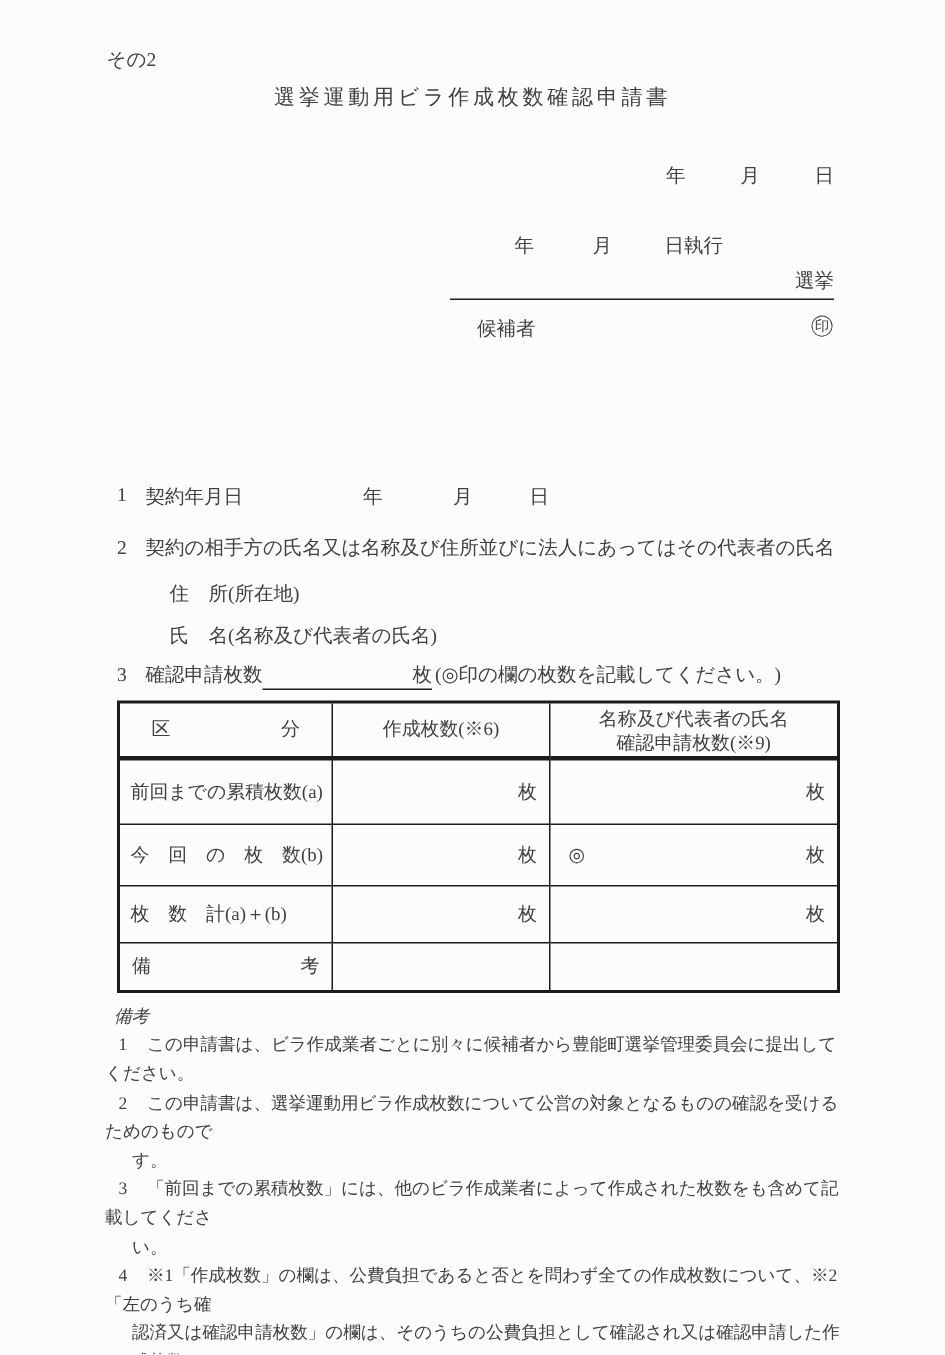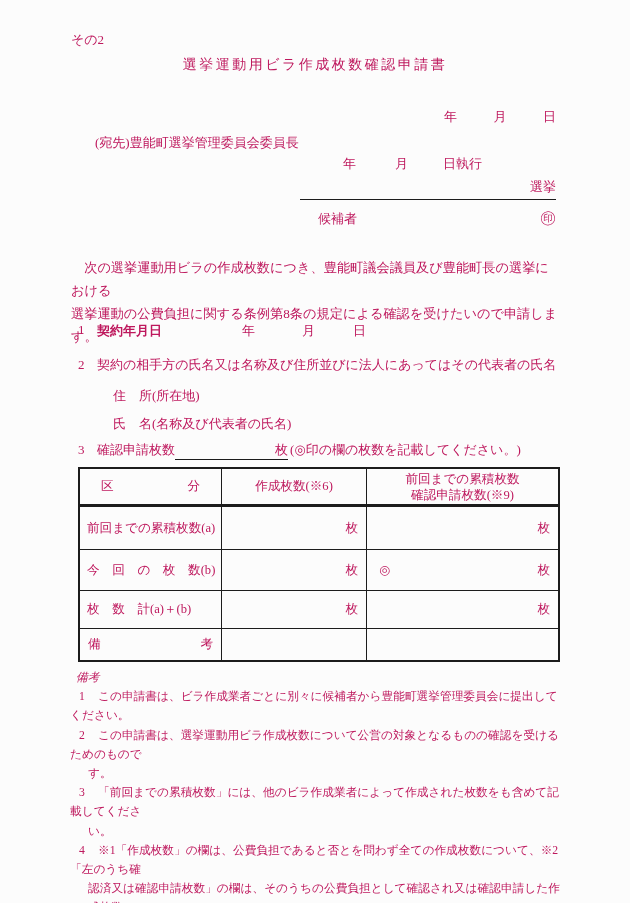--- a/index.html
+++ b/index.html
@@ -1,36 +1,36 @@
 <!DOCTYPE html>
 <html><head>
 <meta charset="utf-8">
 <style>
   html,body{margin:0;padding:0;background:#ffffff;}
   .page{
     position:relative;width:630px;height:903px;background:#fcfcfc;
-    color:#be185d;font-family:"Liberation Serif","DejaVu Serif",serif;
+    color:#404040;font-family:"Liberation Serif","DejaVu Serif",serif;
     font-size:13px;overflow:hidden;
   }
   .abs{position:absolute;}
   #corner{left:71px;top:31px;font-size:13px;}
   #title{left:0;top:56px;width:630px;text-align:center;font-size:14px;letter-spacing:2.5px;}
   #date1{left:444px;top:108px;width:112px;display:flex;justify-content:space-between;}
   #addressee{left:95px;top:134px;}
   #exec-y{left:343px;top:155px;}
   #exec-m{left:395px;top:155px;}
   #exec-d{left:443px;top:155px;}
   #election{left:300px;top:178px;width:256px;text-align:right;border-bottom:1.5px solid #1c1c1c;padding-bottom:3px;}
   #candidate-row{left:318px;top:210px;width:238px;display:flex;justify-content:space-between;align-items:flex-start;}
   #seal{font-size:16px;line-height:1;}
   #paragraph{left:71px;top:256px;width:490px;line-height:23px;font-size:13.2px;}
   .num{display:inline-block;width:19px;}
   #item1{left:78px;top:322px;width:480px;height:16px;}
   #item1 span{position:absolute;top:0;}
-  #item1 .p0{left:0;} #item1 .p1{left:19px;font-weight:bold;} #item1 .p2{left:164px;} #item1 .p3{left:224px;} #item1 .p4{left:275px;}
+  #item1 .p0{left:0;} #item1 .p1{left:19px;} #item1 .p2{left:164px;} #item1 .p3{left:224px;} #item1 .p4{left:275px;}
   #item2{left:78px;top:356px;width:500px;}
   #item2-addr{left:113px;top:387px;}
   #item2-name{left:113px;top:415px;}
   #item3{left:78px;top:441px;display:flex;align-items:baseline;}
   #item3 .uline{display:inline-flex;border-bottom:1px solid #1c1c1c;align-items:baseline;}
   #item3 .blank{display:inline-block;width:100px;}
   #item3 .instr{margin-left:2px;}
   
   #ftable{left:78px;top:467px;width:478px;border:2px solid #1c1c1c;display:grid;grid-template-columns:142px 145px 1fr;background:#fcfcfc;}
   .c{box-sizing:border-box;border-right:1px solid #1c1c1c;border-bottom:1px solid #1c1c1c;
@@ -58,39 +58,34 @@
   <div class="abs" id="corner">その2</div>
 
   <div class="abs" id="title">選挙運動用ビラ作成枚数確認申請書</div>
 
   <div class="abs" id="date1">
     <span>年</span>
     <span>月</span>
     <span>日</span>
   </div>
 
-  <div class="abs" id="addressee">(宛先)豊能町選挙管理委員会委員長</div>
 
   <span class="abs" id="exec-y">年</span>
   <span class="abs" id="exec-m">月</span>
   <span class="abs" id="exec-d">日執行</span>
 
   <div class="abs" id="candidate-row">
     <span>候補者</span>
     <span id="seal">㊞</span>
   </div>
 
   <div class="abs" id="election">
     <span>選挙</span>
   </div>
 
-  <div class="abs" id="paragraph">
-    <div>　次の選挙運動用ビラの作成枚数につき、豊能町議会議員及び豊能町長の選挙における</div>
-    <div>選挙運動の公費負担に関する条例第8条の規定による確認を受けたいので申請します。</div>
-  </div>
 
   <div class="abs" id="item1">
     <span class="p0">1</span>
     <span class="p1">契約年月日</span>
     <span class="p2">年</span>
     <span class="p3">月</span>
     <span class="p4">日</span>
   </div>
 
   <div class="abs" id="item2">
@@ -109,21 +104,21 @@
       <span class="instr">(◎印の欄の枚数を記載してください。)</span>
   </div>
 
   <div class="abs" id="ftable">
     <div class="c h h1">
       <span>区</span>
       <span>分</span>
     </div>
     <div class="c h">作成枚数(※6)</div>
     <div class="c h h3 last">
-      <span>前回までの累積枚数</span>
+      <span>名称及び代表者の氏名</span>
       <span>確認申請枚数(※9)</span>
     </div>
 
     <div class="c r1 lab">前回までの累積枚数(a)</div>
     <div class="c r1 unit">枚</div>
     <div class="c r1 unit last">枚</div>
 
     <div class="c r2 lab">今　回　の　枚　数(b)</div>
     <div class="c r2 unit">枚</div>
     <div class="c r2 markunit last">

